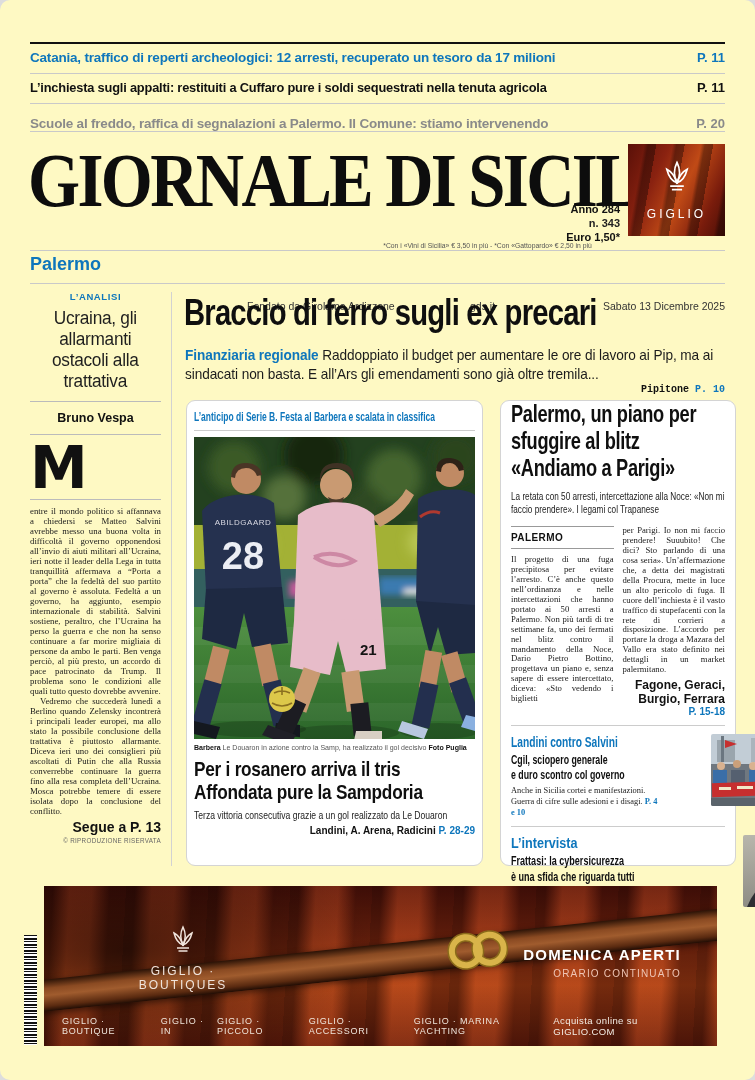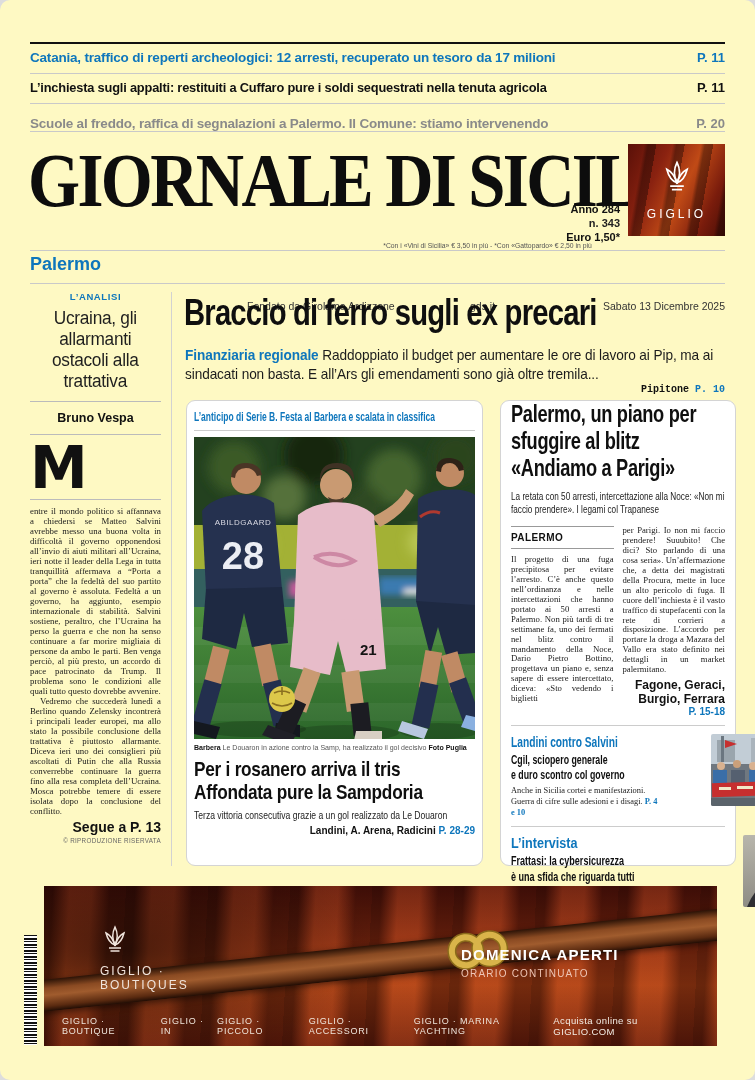--- a/index.html
+++ b/index.html
@@ -89,23 +89,23 @@
   .ad{position:absolute;left:44px;top:886px;width:673px;height:160px;overflow:hidden;
       background:
         radial-gradient(420px 200px at 12% 40%,rgba(0,0,0,.55),transparent 60%),
         repeating-linear-gradient(93deg,rgba(0,0,0,.38) 0 9px,rgba(255,130,60,.18) 26px 48px,rgba(0,0,0,.30) 66px 82px),
         linear-gradient(180deg,#57130a 0%,#8a2a10 35%,#a83d13 62%,#6b1d0c 100%);}
   .belt{position:absolute;left:-30px;top:58px;width:740px;height:32px;border-radius:4px;
         transform:rotate(-6deg);
         background:linear-gradient(180deg,#2a1206 0%,#8a4a22 28%,#a05c2e 50%,#5a2a10 84%,#1f0c04 100%);
         box-shadow:0 2px 6px rgba(0,0,0,.5);}
   .buckle{position:absolute;left:398px;top:40px;transform:rotate(-6deg);}
-  .ad-logo{position:absolute;left:56px;top:38px;width:150px;color:#f0e4dc;}
+  .ad-logo{position:absolute;left:64px;top:38px;width:150px;text-align:center;color:#f0e4dc;}
   .ad-logo .word{font-size:12px;letter-spacing:2px;margin-top:6px;}
-  .ad-right{position:absolute;right:36px;top:60px;width:220px;text-align:left;}
+  .ad-right{position:absolute;right:36px;top:60px;width:220px;text-align:right;}
   .ad-head{color:#fff;font-weight:bold;font-size:15px;letter-spacing:1.2px;}
   .ad-sub{color:#eec5b5;font-size:10px;letter-spacing:1.2px;margin-top:5px;}
   .stores{position:absolute;left:18px;right:16px;bottom:9px;display:flex;justify-content:space-between;
           align-items:center;font-size:9px;letter-spacing:.8px;color:#efe5db;}
   .cta{font-size:9.5px;letter-spacing:.4px;color:#f3ece4;}
 
   .barcode{position:absolute;left:24px;top:935px;width:13px;height:110px;
            background:repeating-linear-gradient(180deg,#111 0 1px,#fff 1px 3px,#111 3px 5px,#fff 5px 6px);}
 </style>
 </head>

